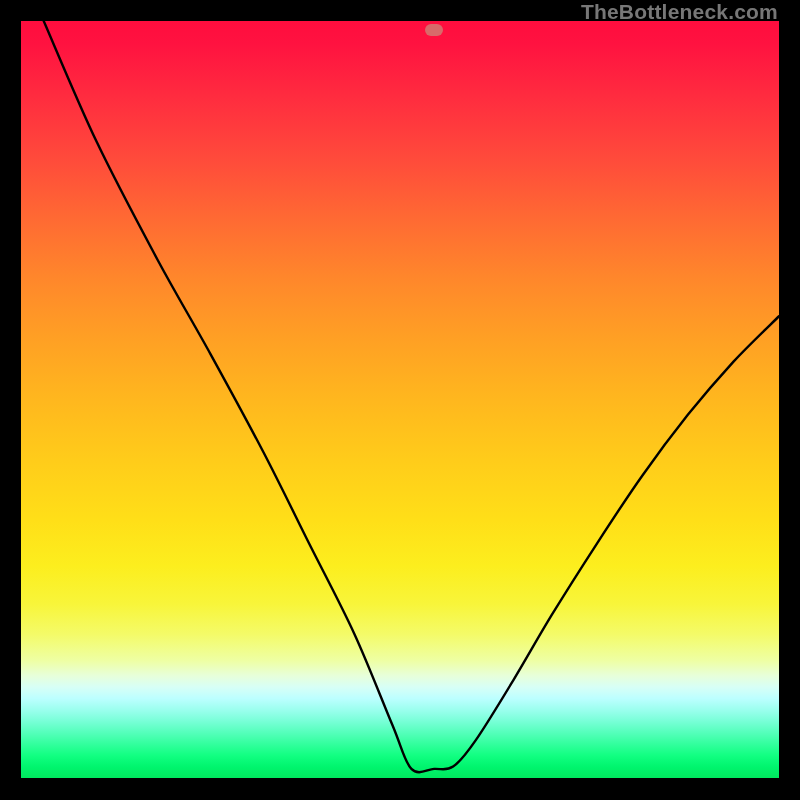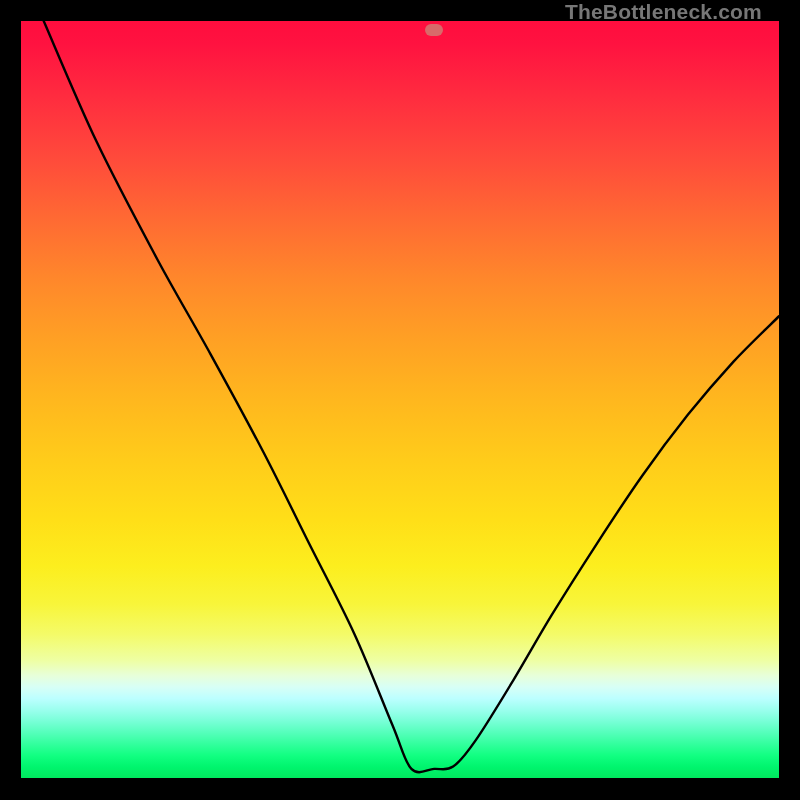--- a/index.html
+++ b/index.html
@@ -8,21 +8,21 @@
 .gradient-bg { width:100%; height:100%; position:absolute;
   background:linear-gradient(to bottom,
     #ff0d3e 0%, #ff1240 3%, #ff2c3f 10%, #ff4a3b 18%,
     #ff6933 26%, #ff872b 34%, #ffa024 42%, #ffb71e 50%,
     #ffcc1a 58%, #ffdf18 66%, #fcee1e 72%, #f8f53a 77%,
     #f4fb68 81%, #eeffa4 84.5%, #e7ffda 86.5%, #d7fff6 88%,
     #bcffff 89.5%, #9bffee 91%, #78ffd7 92.5%, #55ffbb 94%,
     #33ff9e 95.5%, #12ff82 97%, #00f56e 98.5%, #00e85e 100%);
 }
 svg.curve { position:absolute; left:0; top:0; width:100%; height:100%; }
-.watermark { position:absolute; top:0; right:38px; font:600 21px Arial,sans-serif; color:#777; letter-spacing:0.2px; }
+.watermark { position:absolute; top:0; right:22px; font:600 21px Arial,sans-serif; color:#777; letter-spacing:0.2px; }
 .marker { position:absolute; width:18px; height:12px; border-radius:6px; background:#d86a6a; }
 </style>
 </head>
 <body>
 
 <div class="chart-container">
   <div class="watermark">TheBottleneck.com</div>
   <div class="plot-area">
     <div class="gradient-bg"></div>
     <svg class="curve" viewBox="0 0 758 757" preserveAspectRatio="none">

